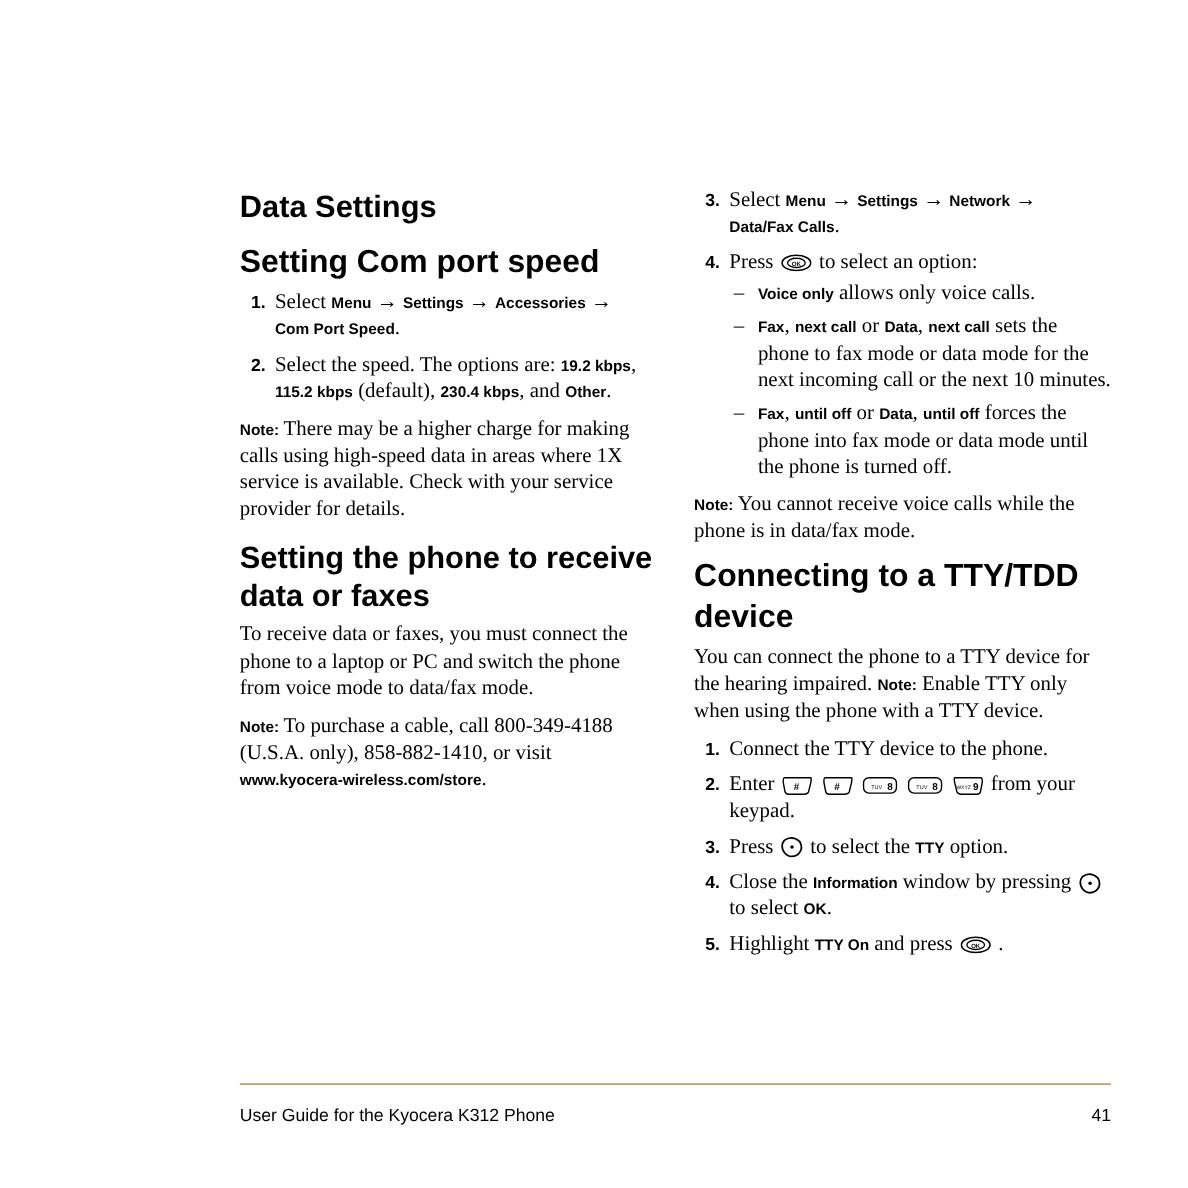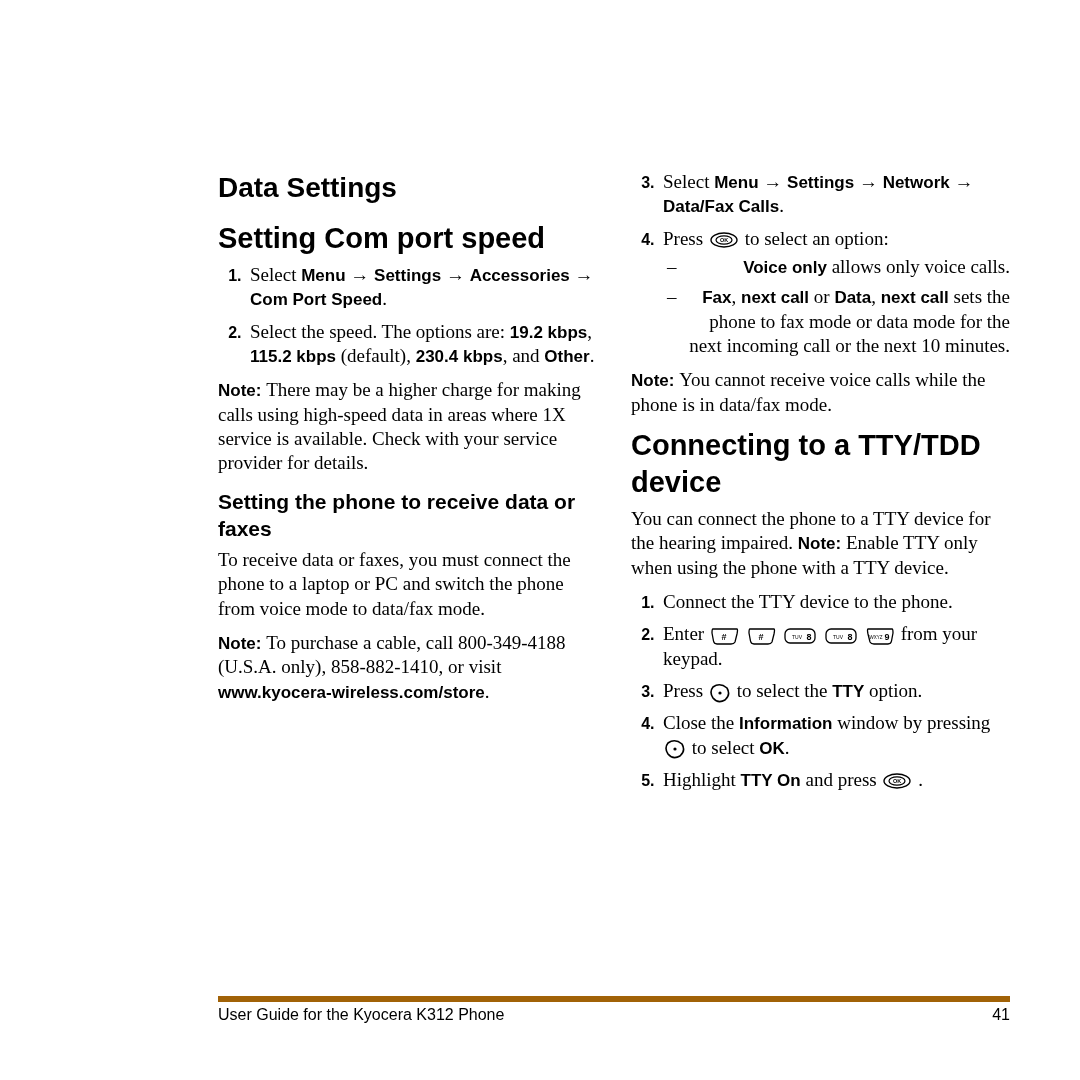--- a/index.html
+++ b/index.html
@@ -35,69 +35,68 @@
   }
   h2 {
     font-family: Arial, Helvetica, sans-serif;
     font-weight: 700;
     font-size: 29px;
     margin: 0 0 6px 0;
   }
   h3 {
     font-family: Arial, Helvetica, sans-serif;
     font-weight: 700;
-    font-size: 21px;
+    font-size: 28px;
     margin: 14px 0 6px 0;
     line-height: 1.25;
   }
   p {
     margin: 0 0 10px 0;
   }
   .b, .bold {
     font-family: Arial, Helvetica, sans-serif;
     font-weight: 700;
-    font-size: 17px;
+    font-size: 14px;
   }
   ol {
     margin: 0 0 10px 0;
     padding-left: 28px;
   }
   ol > li {
     padding-left: 4px;
     margin-bottom: 8px;
   }
   ol > li::marker {
     font-family: Arial, Helvetica, sans-serif;
     font-weight: 700;
     font-size: 16px;
   }
   ul.dash {
     list-style: none;
     margin: 4px 0 0 0;
     padding-left: 22px;
-    text-align: right;
   }
   ul.dash > li {
     position: relative;
     margin-bottom: 6px;
     padding-left: 4px;
   }
   ul.dash > li::before {
     content: "–";
     position: absolute;
     left: -18px;
     top: 0;
   }
   .footer {
     position: absolute;
     left: 218px;
     right: 70px;
     bottom: 56px;
-    border-top: 6px solid #a16207;
-    padding-top: 4px;
+    border-top: 1px solid #a16207;
+    padding-top: 20px;
     font-family: Arial, Helvetica, sans-serif;
     font-size: 16px;
     display: flex;
     justify-content: space-between;
   }
   .iconbtn {
     display: inline-block;
     vertical-align: middle;
     margin: 0 2px;
   }
@@ -148,20 +147,23 @@
                 <ellipse cx="14" cy="8" rx="8" ry="4.2" fill="none" stroke="#000" stroke-width="1.2"></ellipse>
                 <text x="14" y="10.4" text-anchor="middle" font-family="Arial" font-size="5.5" font-weight="700">OK</text>
               </svg></span><span> to select an option:</span>
           <ul class="dash">
             <li>
               <span class="b">Voice only</span><span> allows only voice calls.</span>
             </li>
             <li>
               <span class="b">Fax</span><span>, </span><span class="b">next call</span><span> or </span><span class="b">Data</span><span>, </span><span class="b">next call</span><span> sets the phone to fax mode or data mode for the next incoming call or the next 10 minutes.</span>
             </li>
+            <li>
+              <span class="b">Fax</span><span>, </span><span class="b">until off</span><span> or </span><span class="b">Data</span><span>, </span><span class="b">until off</span><span> forces the phone into fax mode or data mode until the phone is turned off.</span>
+            </li>
           </ul>
         </li>
       </ol>
 
       <p>
         <span class="b">Note:  </span><span>You cannot receive voice calls while the phone is in data/fax mode.</span>
       </p>
 
       <h2>Connecting to a TTY/TDD device</h2>
       <p>

